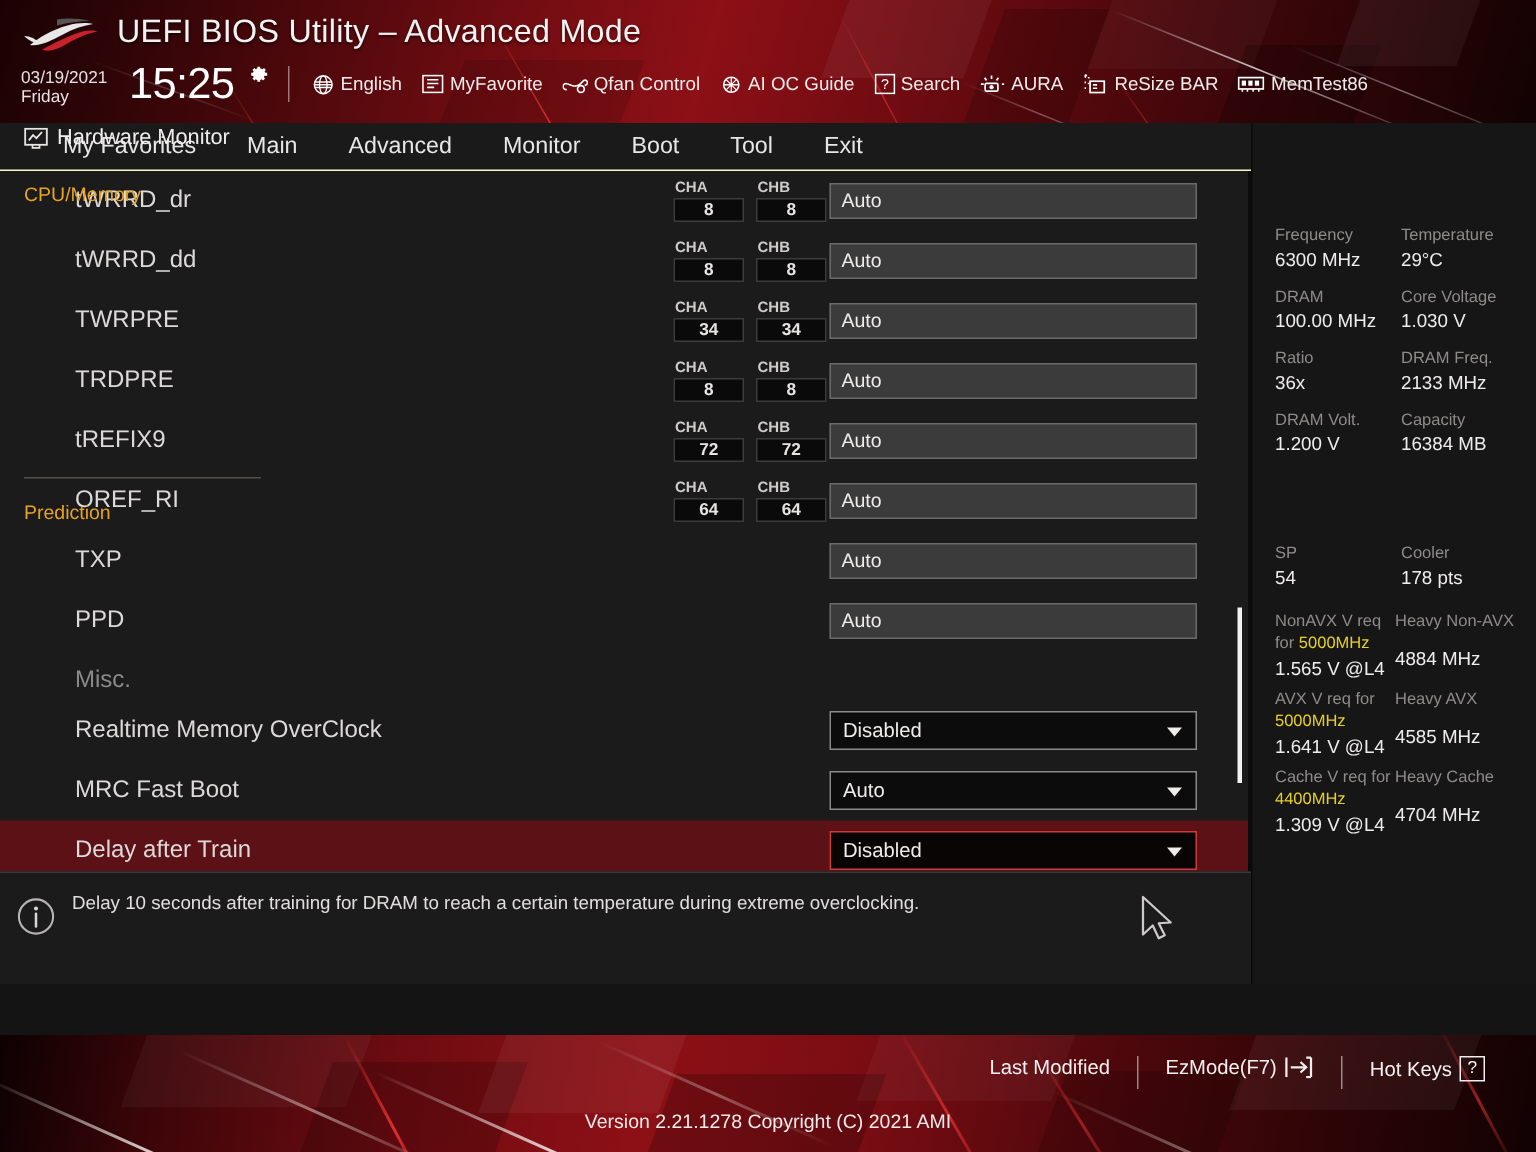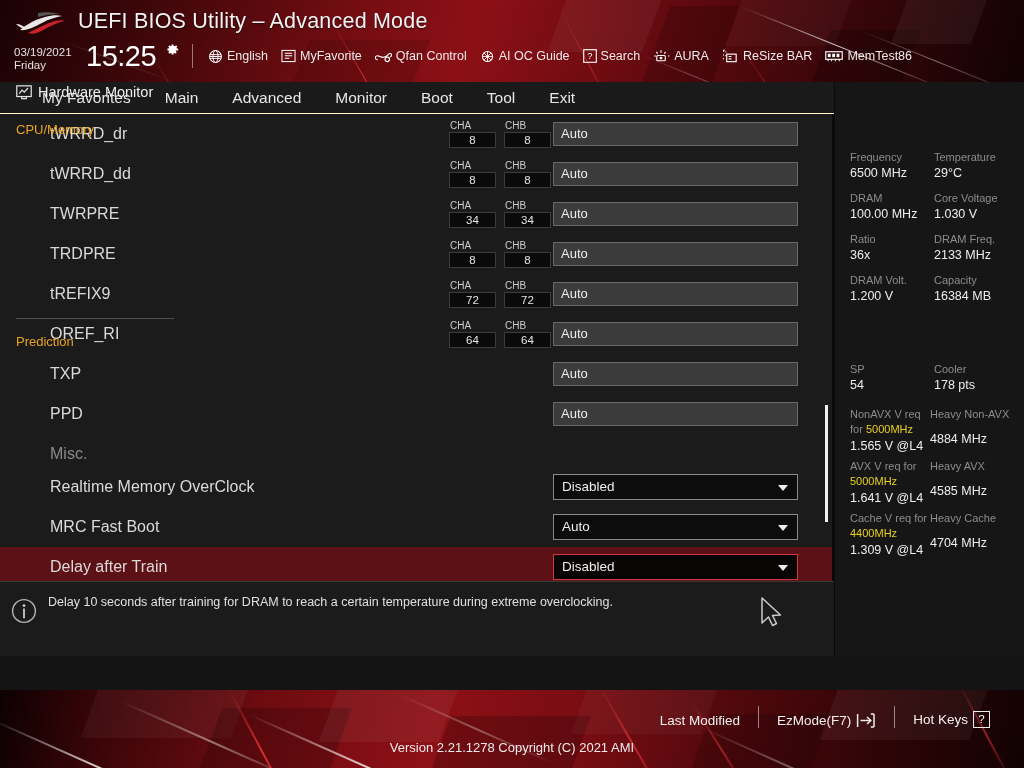--- a/index.html
+++ b/index.html
@@ -93,21 +93,21 @@
     position: absolute; left: 0; width: 840px; height: 40px;
   }
   .row.sel { background: #5c1116; }
   .row-label {
     position: absolute; left: 50px; top: 0; height: 40px; line-height: 40px;
     font-size: 16px; color: #ddd9d9; white-space: nowrap;
   }
   .row-label.dim { color: #8a8a8a; }
 
   .chgroup { position: absolute; top: 6px; display: flex; gap: 8px; }
-  .chcell { width: 47px; }
+  .chcell { width: 47px; font-weight: bold; }
   .chcell .cap {
     font-size: 10px; color: #cfcbcb; line-height: 12px; padding-left: 1px;
   }
   .chcell .box {
     height: 16px; background: #0a0a0a; border: 1px solid #3c3c3c;
     font-size: 11.5px; color: #e7e3e3; text-align: center; line-height: 14px;
   }
 
   .fieldbox {
     position: absolute; height: 24px;
@@ -190,21 +190,21 @@
   .ft-streak {
     position: absolute; height: 1.5px;
     background: linear-gradient(90deg, rgba(255,255,255,0) 0%, rgba(255,255,255,0.8) 50%, rgba(255,255,255,0) 100%);
     transform-origin: left center;
   }
   .ft-streak.red {
     background: linear-gradient(90deg, rgba(255,30,30,0) 0%, rgba(255,55,55,0.8) 50%, rgba(255,30,30,0) 100%);
   }
   .ft-actions {
     position: absolute; right: 16px; top: 14px; height: 24px;
-    display: flex; align-items: flex-end; gap: 0px;
+    display: flex; align-items: flex-start; gap: 0px;
   }
   .ft-item {
     font-size: 13.5px; color: #f4efef; display: flex; align-items: center; gap: 5px;
     padding: 0 18px; cursor: pointer; white-space: nowrap;
   }
   .ft-vsep { width: 1px; height: 22px; background: rgba(255,255,255,.5); }
   .ft-key {
     display: inline-flex; align-items: center; justify-content: center;
     min-width: 17px; height: 17px; padding: 0 3px;
     border: 1px solid #eee; font-size: 11.5px; color: #fff; line-height: 15px;
@@ -479,21 +479,21 @@
     <svg width="16" height="15" viewBox="0 0 17 16">
       <rect x="0.8" y="0.9" width="15.4" height="11.4" fill="none" stroke="#e8e4e4" stroke-width="1.3"></rect>
       <path d="M3.4 9.2 L6.4 5.4 L8.8 7.6 L12.8 3.2" fill="none" stroke="#e8e4e4" stroke-width="1.3"></path>
       <path d="M6 12.3v2.2h5v-2.2" fill="none" stroke="#e8e4e4" stroke-width="1.2"></path>
     </svg>
     <span>Hardware Monitor</span>
   </div>
   <div id="hw-body">
       <div class="hw-sec" style="top: 122px;">CPU/Memory</div>
       <div class="hw-k" style="left: 850px; top: 150px; position: absolute;">Frequency</div>
-      <div class="hw-v" style="left: 850px; top: 165px; position: absolute;">6500 MHz</div>
+      <div class="hw-v" style="left: 850px; top: 165px; position: absolute;">6300 MHz</div>
       <div class="hw-k" style="left: 934px; top: 150px; position: absolute;">Temperature</div>
       <div class="hw-v" style="left: 934px; top: 165px; position: absolute;">29°C</div>
       <div class="hw-k" style="left: 850px; top: 191px; position: absolute;">DRAM</div>
       <div class="hw-v" style="left: 850px; top: 206px; position: absolute;">100.00 MHz</div>
       <div class="hw-k" style="left: 934px; top: 191px; position: absolute;">Core Voltage</div>
       <div class="hw-v" style="left: 934px; top: 206px; position: absolute;">1.030 V</div>
       <div class="hw-k" style="left: 850px; top: 232px; position: absolute;">Ratio</div>
       <div class="hw-v" style="left: 850px; top: 247px; position: absolute;">36x</div>
       <div class="hw-k" style="left: 934px; top: 232px; position: absolute;">DRAM Freq.</div>
       <div class="hw-v" style="left: 934px; top: 247px; position: absolute;">2133 MHz</div>

